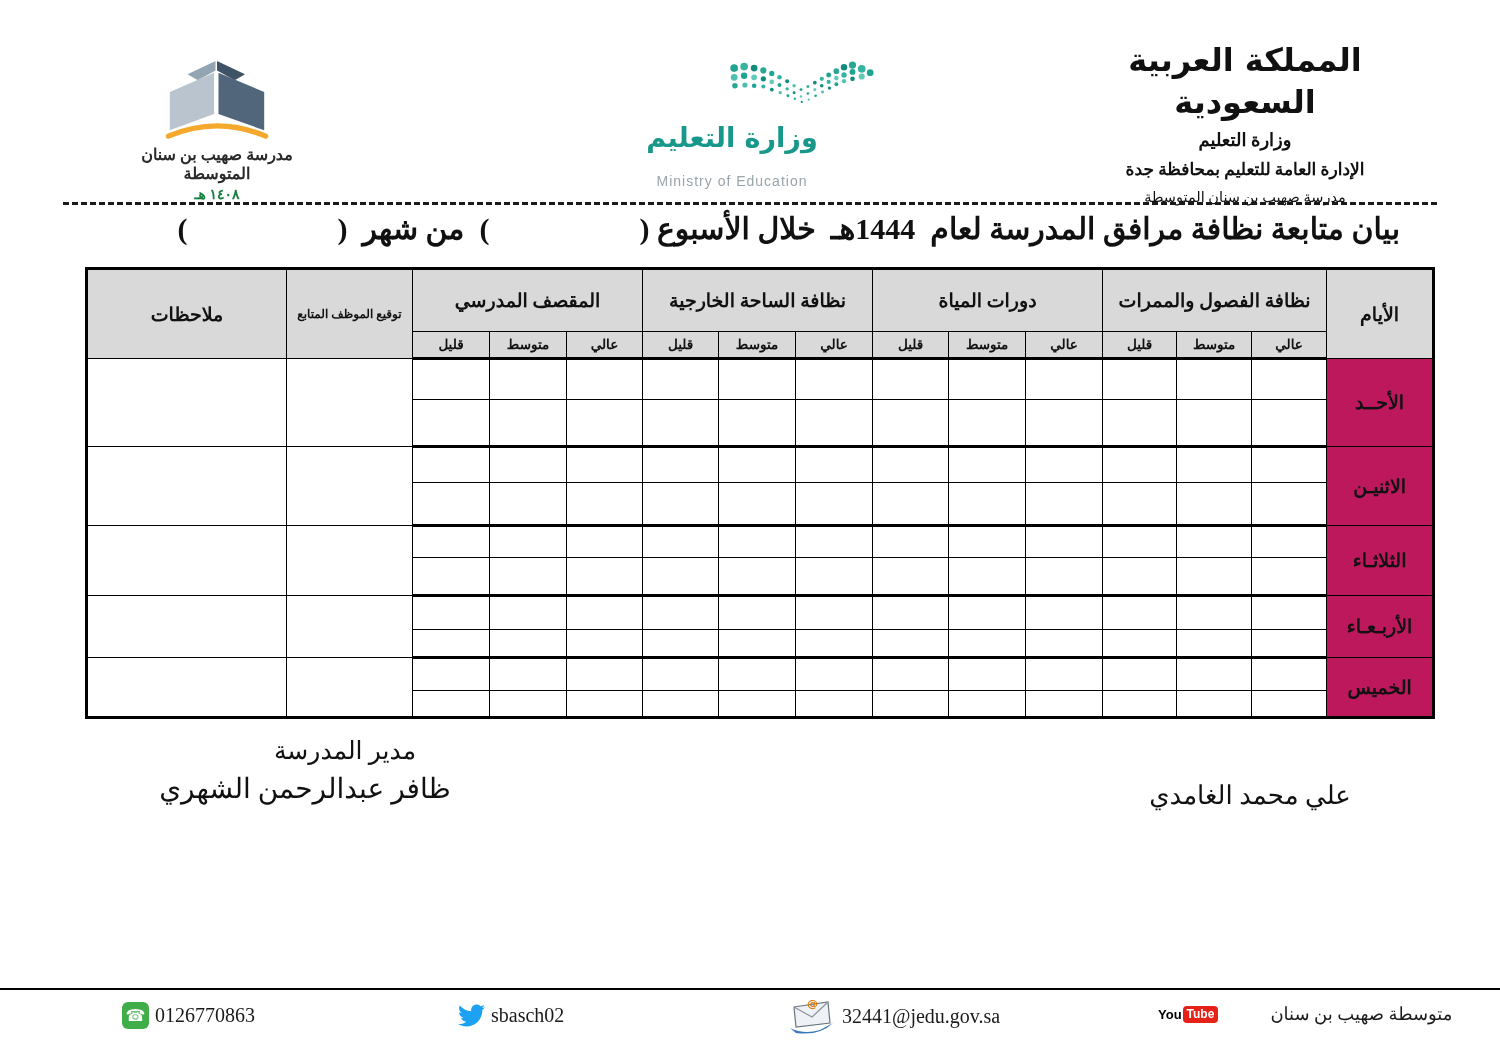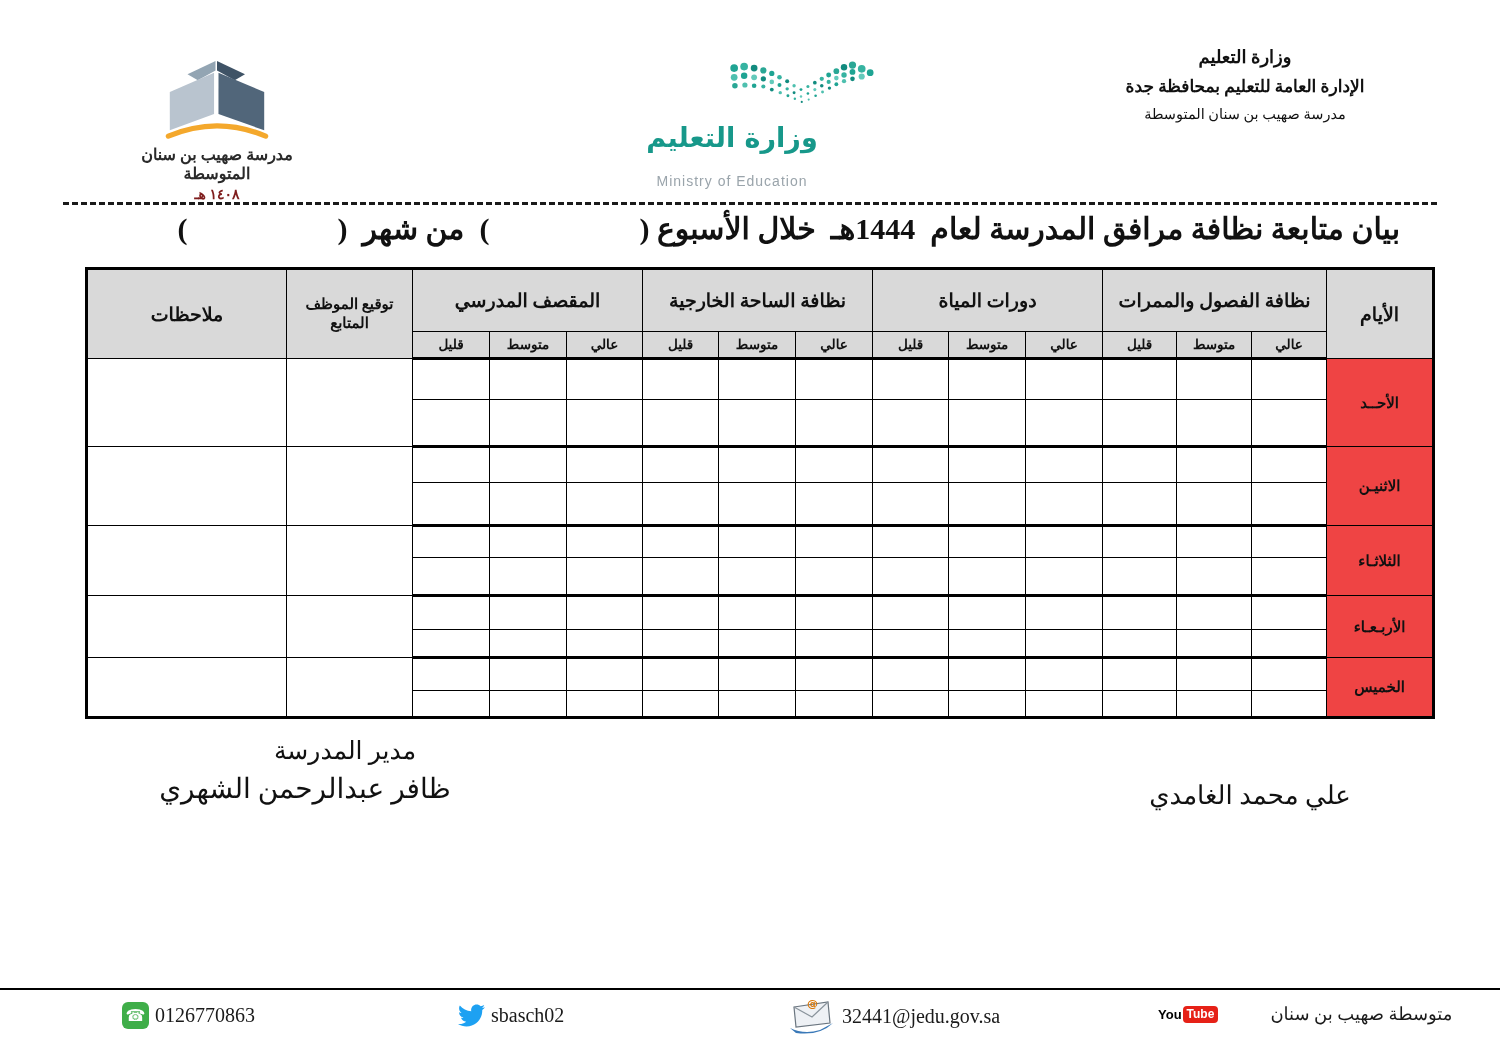--- a/index.html
+++ b/index.html
@@ -6,21 +6,21 @@
   body { background:#fff; }
   .page {
     position:relative; width:1500px; height:1061px; margin:0 auto;
     background:#ffffff; overflow:hidden;
     font-family:"Liberation Serif","DejaVu Serif",serif; color:#111;
   }
   
   .school-logo { position:absolute; left:112px; top:40px; width:210px; text-align:center; }
   .school-logo svg { width:118px; height:auto; display:block; margin:18px auto 2px; }
   .school-logo .sl-name { font-size:16px; font-weight:bold; color:#2a2a2a; direction:rtl; }
-  .school-logo .sl-year { font-size:14px; font-weight:bold; color:#7f1d1d; margin-top:3px; }
+  .school-logo .sl-year { font-size:14px; font-weight:bold; color:#15803d; margin-top:3px; }
   .moe-logo { position:absolute; left:632px; top:56px; width:250px; }
   .moe-logo .dots { display:block; margin-left:96px; width:146px; height:58px; }
   .moe-word { width:200px; text-align:center; font-family:"DejaVu Sans","Liberation Sans",sans-serif;
               font-size:27px; font-weight:bold; color:#17988a; margin-top:8px; direction:rtl; }
   .moe-sub { width:200px; text-align:center; font-family:"Liberation Sans","DejaVu Sans",sans-serif;
              font-size:14px; color:#9aa4ab; letter-spacing:1px; margin-top:20px; }
   .gov-block { position:absolute; left:1080px; top:40px; width:330px; text-align:center; direction:rtl; }
   .gov-kingdom { font-size:32px; font-weight:bold; line-height:1.3;
                  font-family:"DejaVu Sans","Liberation Sans",sans-serif; }
   .gov-ministry { font-size:18px; font-weight:bold; margin-top:6px; }
@@ -31,24 +31,24 @@
   .doc-title { position:absolute; left:100px; right:100px; top:211px; direction:rtl;
                text-align:right; font-size:30px; font-weight:bold; white-space:pre; }
   
   table.monitor { position:absolute; left:85px; top:267px; width:1347px;
                   border-collapse:collapse; table-layout:fixed; direction:rtl;
                   border:3px solid #000; }
   table.monitor th, table.monitor td { border:1px solid #000; padding:0; text-align:center; vertical-align:middle; }
   table.monitor th { background:#d9d9d9; font-weight:bold; }
   .hdr-group { font-size:19px; }
   .hdr-days  { font-size:19px; }
-  .hdr-sig   { font-size:15px; line-height:1.25; padding:0 6px; }
+  .hdr-sig   { font-size:12px; line-height:1.25; padding:0 6px; }
   .hdr-notes { font-size:19px; }
   tr.subhdr th { font-size:13.5px; border-bottom:3px solid #000; }
-  td.day { background:#ef4444; font-weight:bold; font-size:15px; border-bottom:3px solid #000; border-left:3px solid #000; }
+  td.day { background:#be185d; font-weight:bold; font-size:19px; border-bottom:3px solid #000; border-left:3px solid #000; }
   th.thick-l, td.thick-l { border-left:3px solid #000; }
   td.sig-cell, td.note-cell { border-bottom:3px solid #000; background:#fff; }
   tr.rb td { border-bottom:3px solid #000; }
   tr.ghdr { height:63px; } tr.subhdr { height:27px; }
   tr.r1a{height:41px} tr.r1b{height:47px}
   tr.r2a{height:36px} tr.r2b{height:43px}
   tr.r3a{height:32px} tr.r3b{height:38px}
   tr.r4a{height:34px} tr.r4b{height:28px}
   tr.r5a{height:33px} tr.r5b{height:27px}
   td.slot { background:#fff; }
@@ -147,20 +147,21 @@
         <circle cx="174" cy="12" r="5" fill="#36b3a1"></circle>
           <circle cx="174" cy="22" r="4" fill="#63cabb"></circle>
           <circle cx="185" cy="17" r="4.4" fill="#1fa493"></circle>
       </g>
     </svg>
     <div class="moe-word">وزارة التعليم</div>
     <div class="moe-sub">Ministry of Education</div>
   </div>
 
   <div class="gov-block">
+    <div class="gov-kingdom">المملكة العربية السعودية</div>
     <div class="gov-ministry">وزارة التعليم</div>
     <div class="gov-directorate">الإدارة العامة للتعليم بمحافظة جدة</div>
     <div class="gov-school">مدرسة صهيب بن سنان المتوسطة</div>
   </div>
 
   <div class="top-divider"></div>
 
   <div class="doc-title">بيان متابعة نظافة مرافق المدرسة لعام  1444هـ  خلال الأسبوع (                    )  من شهر  (                    )</div>
 
   <table class="monitor">

